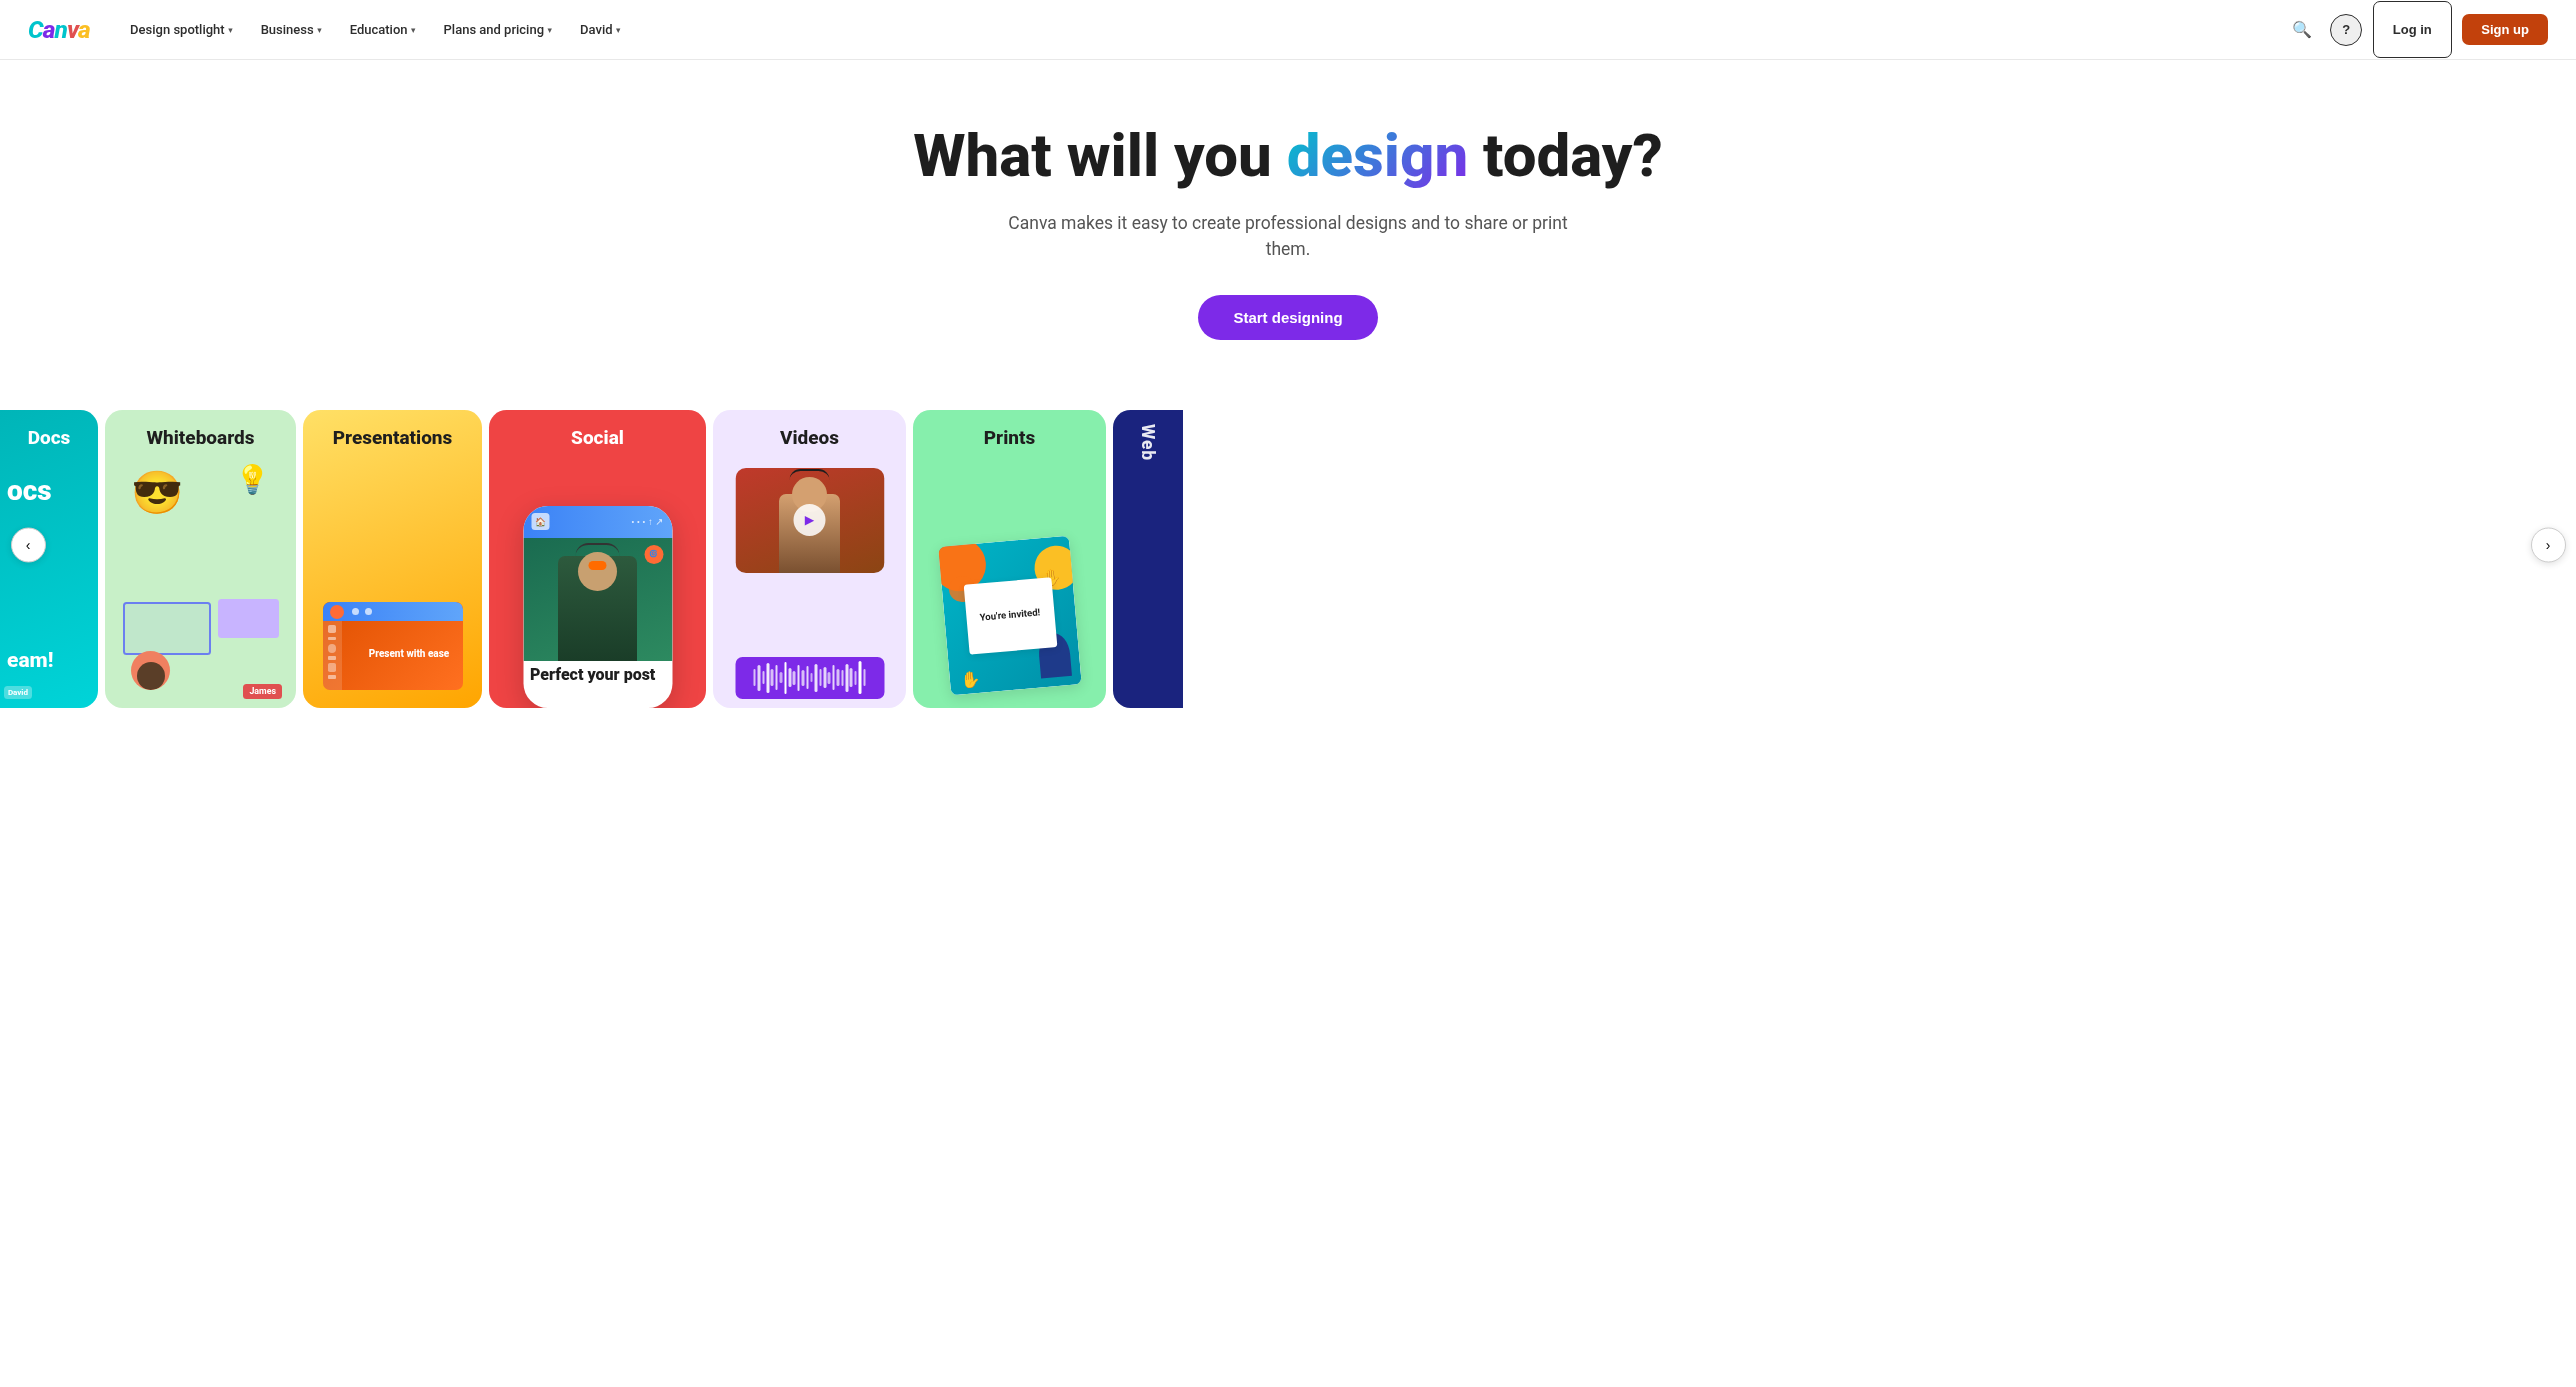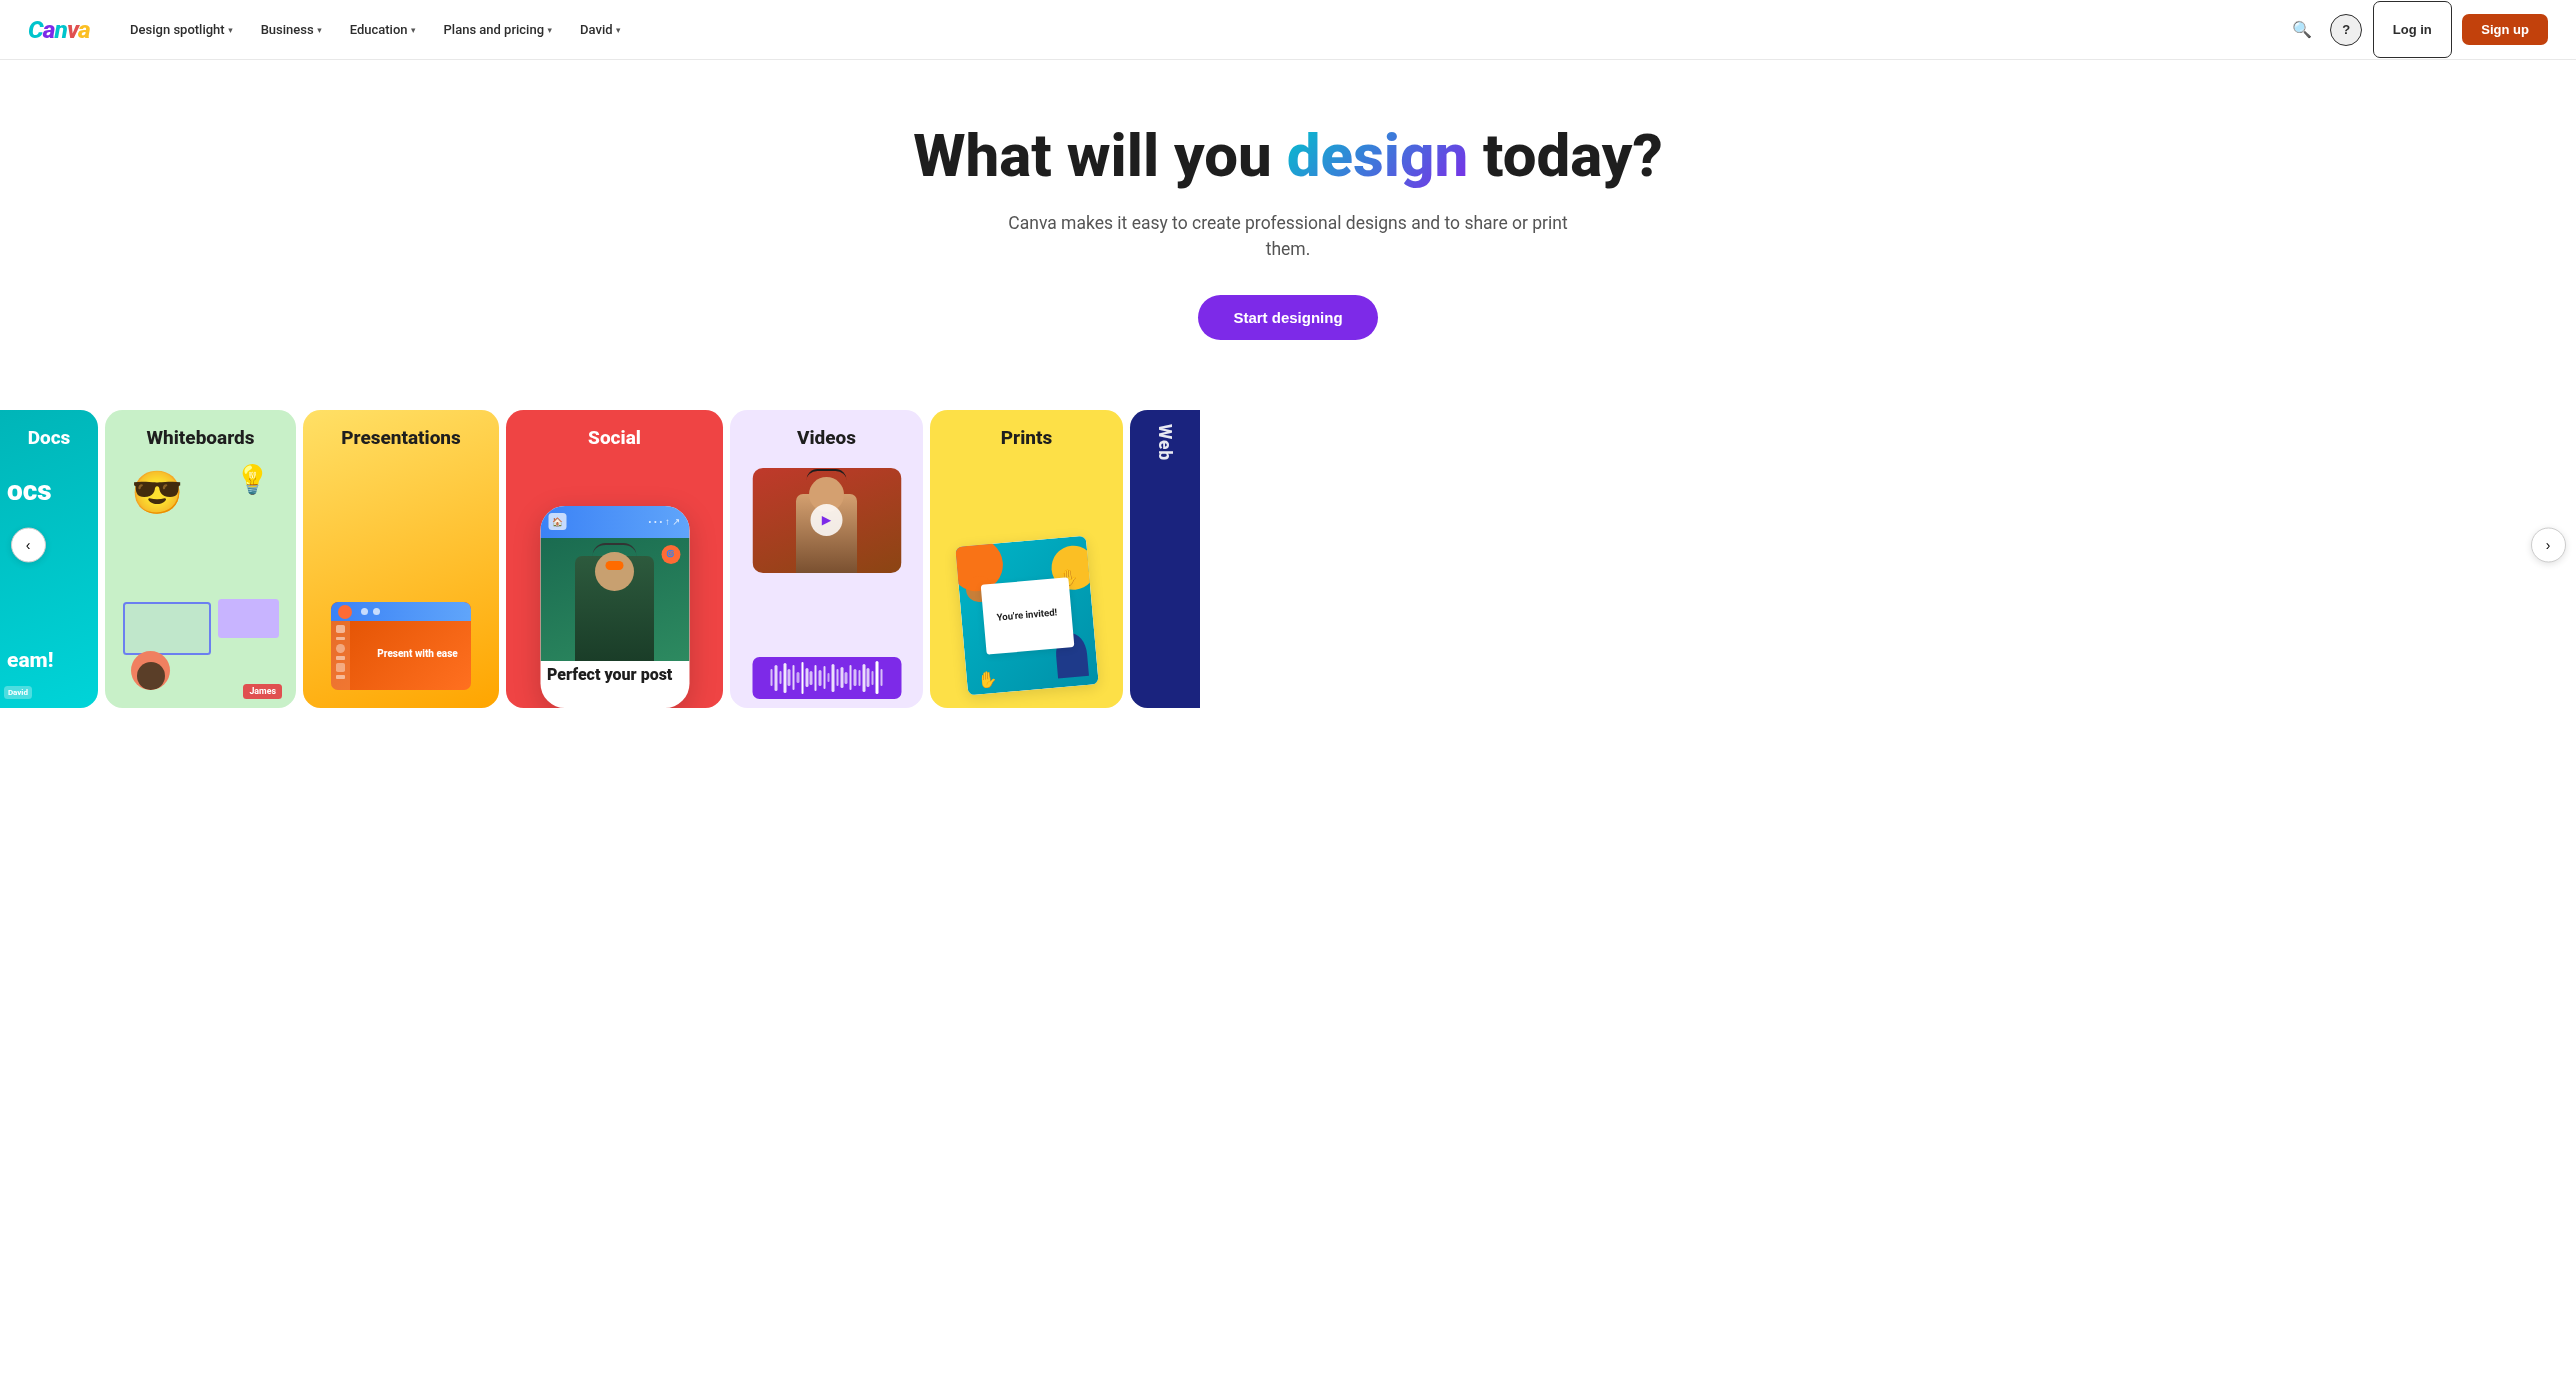--- a/index.html
+++ b/index.html
@@ -202,21 +202,21 @@
     .card-whiteboards {
       width: 191px;
       background: #c8f0c8;
       min-height: 280px;
       margin-left: 7px;
     }
     .card-whiteboards .card-title { color: #1e1e1e; }
 
     
     .card-presentations {
-      width: 196px;
+      width: 179px;
       background: linear-gradient(160deg, #ffe066, #ffa500);
       min-height: 280px;
       margin-left: 7px;
     }
     .card-presentations .card-title { color: #1e1e1e; }
 
     
     .card-social {
       width: 217px;
       background: #ef4444;
@@ -230,21 +230,21 @@
       width: 193px;
       background: #f0e6ff;
       min-height: 280px;
       margin-left: 7px;
     }
     .card-videos .card-title { color: #1e1e1e; }
 
     
     .card-prints {
       width: 193px;
-      background: #fde047;
+      background: #86efac;
       min-height: 280px;
       margin-left: 7px;
     }
     .card-prints .card-title { color: #1e1e1e; }
 
     
     .card-websites {
       width: 70px;
       background: #1a237e;
       min-height: 280px;

